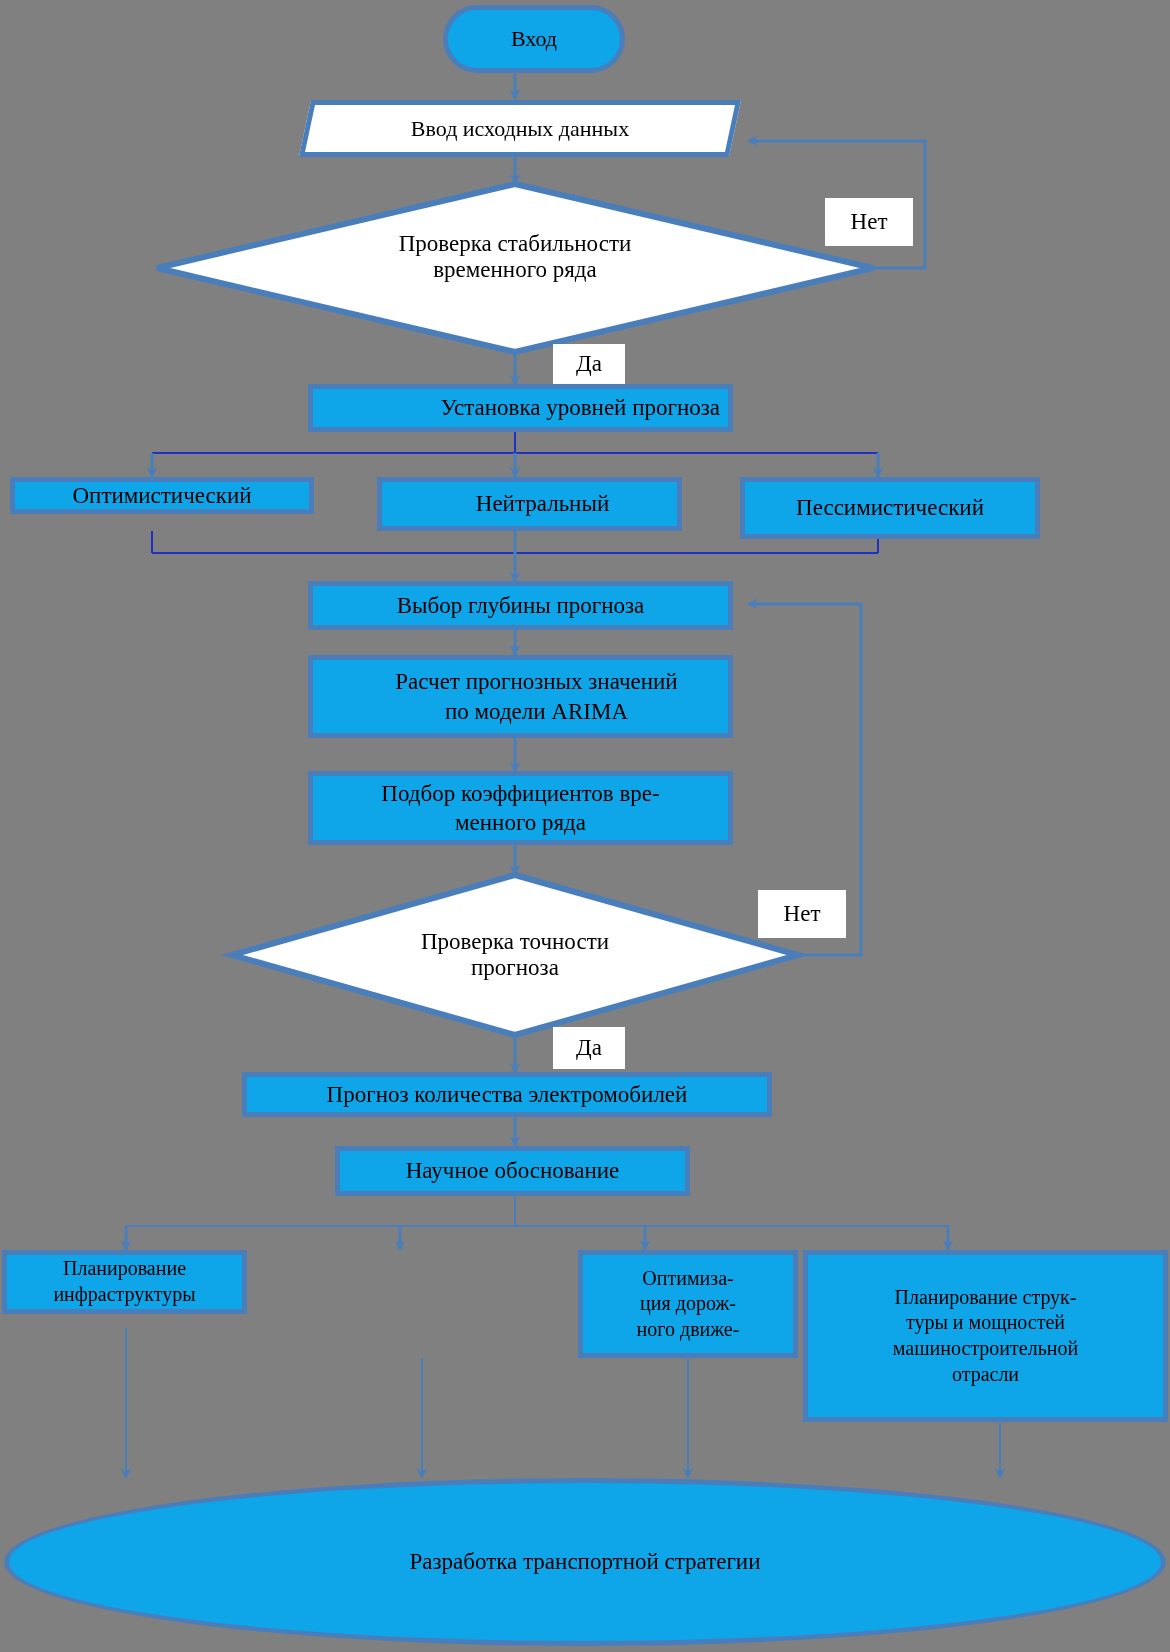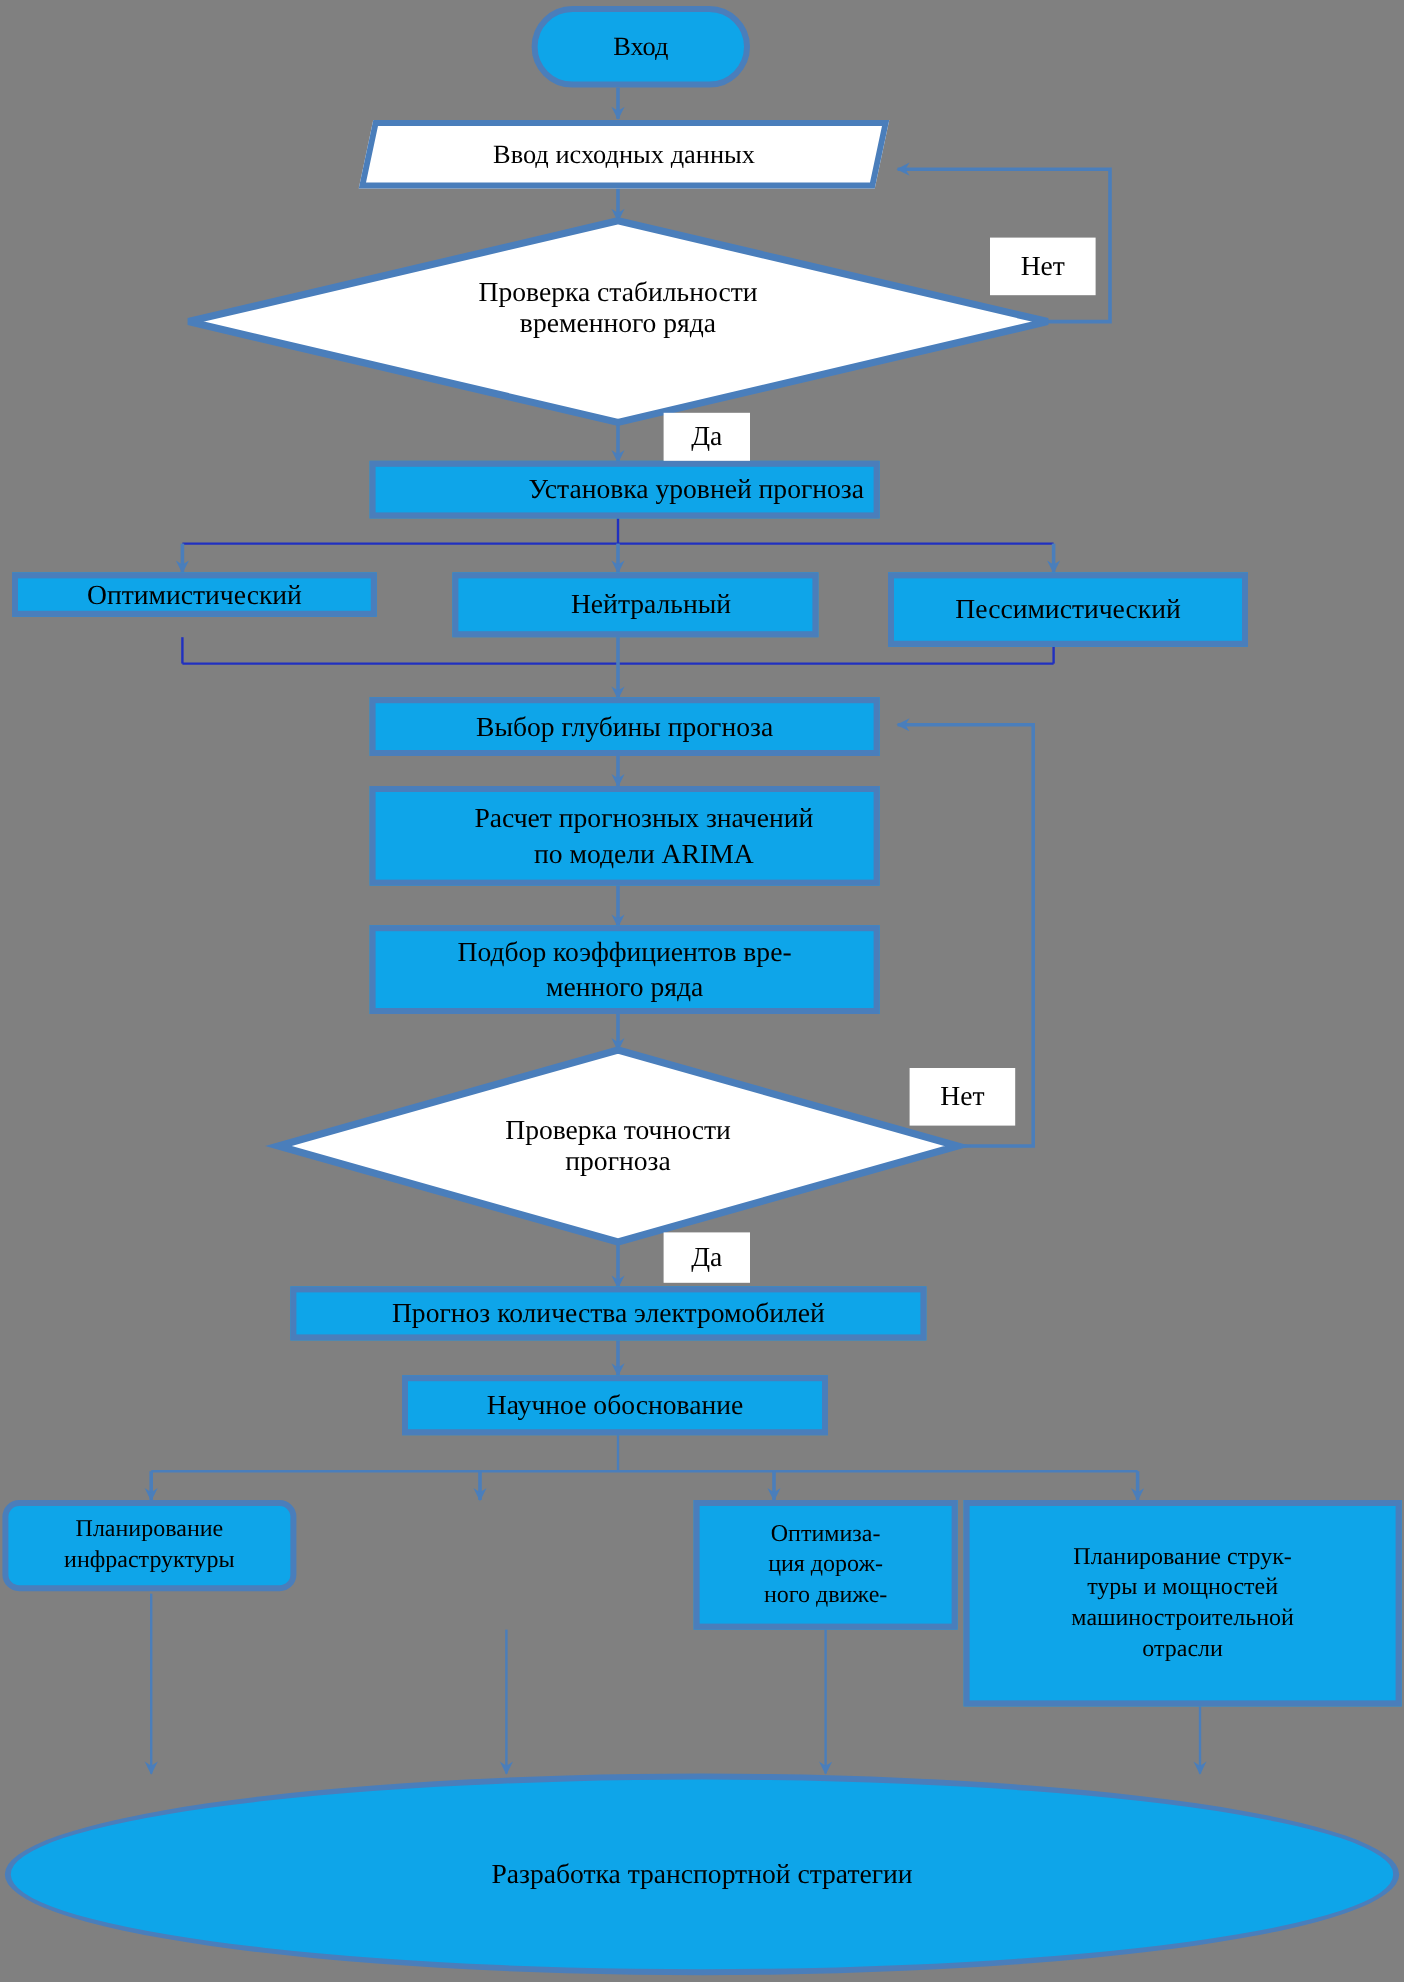--- a/index.html
+++ b/index.html
@@ -215,21 +215,21 @@
   </div>
 
   <div class="node fs21" style="left:242px;top:1072px;width:530px;height:45px;">
     <span class="txt">Прогноз количества электромобилей</span>
   </div>
 
   <div class="node fs21" style="left:335px;top:1146px;width:355px;height:50px;">
     <span class="txt">Научное обоснование</span>
   </div>
 
-  <div class="node fs20" style="left:2px;top:1250px;width:245px;height:76px;border-radius:14px;">
+  <div class="node fs20" style="left:2px;top:1250px;width:245px;height:64px;">
     <span class="txt" style="white-space:pre-line;">Планирование
 инфраструктуры</span>
   </div>
 
 
   <div class="node fs20" style="left:578px;top:1250px;width:220px;height:108px;">
     <span class="txt" style="white-space:pre-line;">Оптимиза-
 ция дорож-
 ного движе-</span>
   </div>

